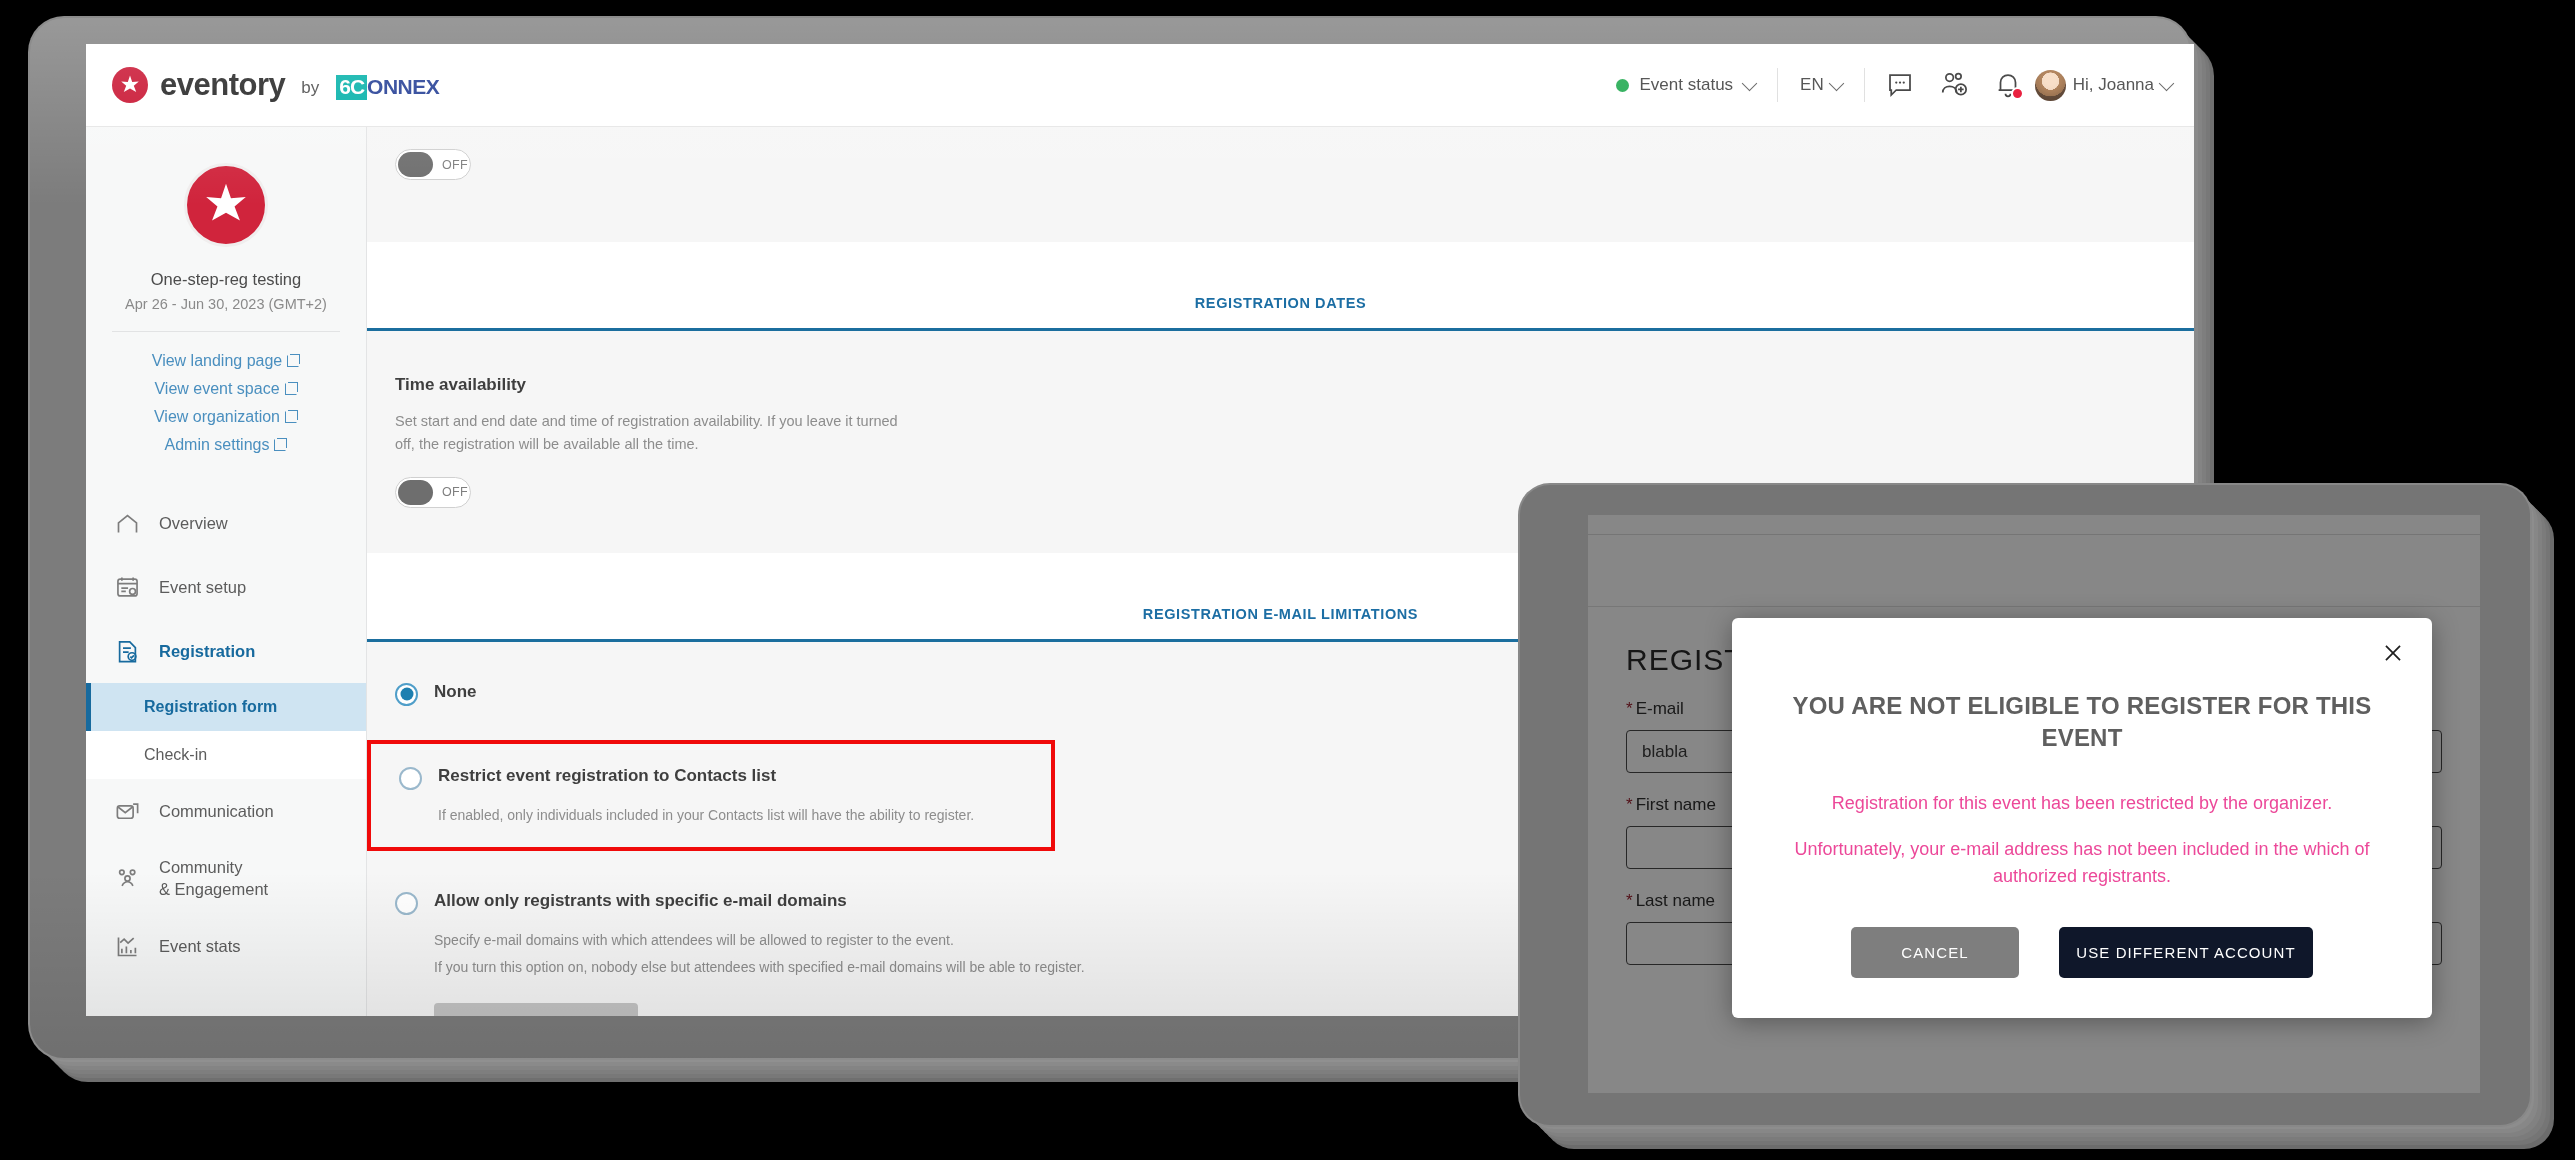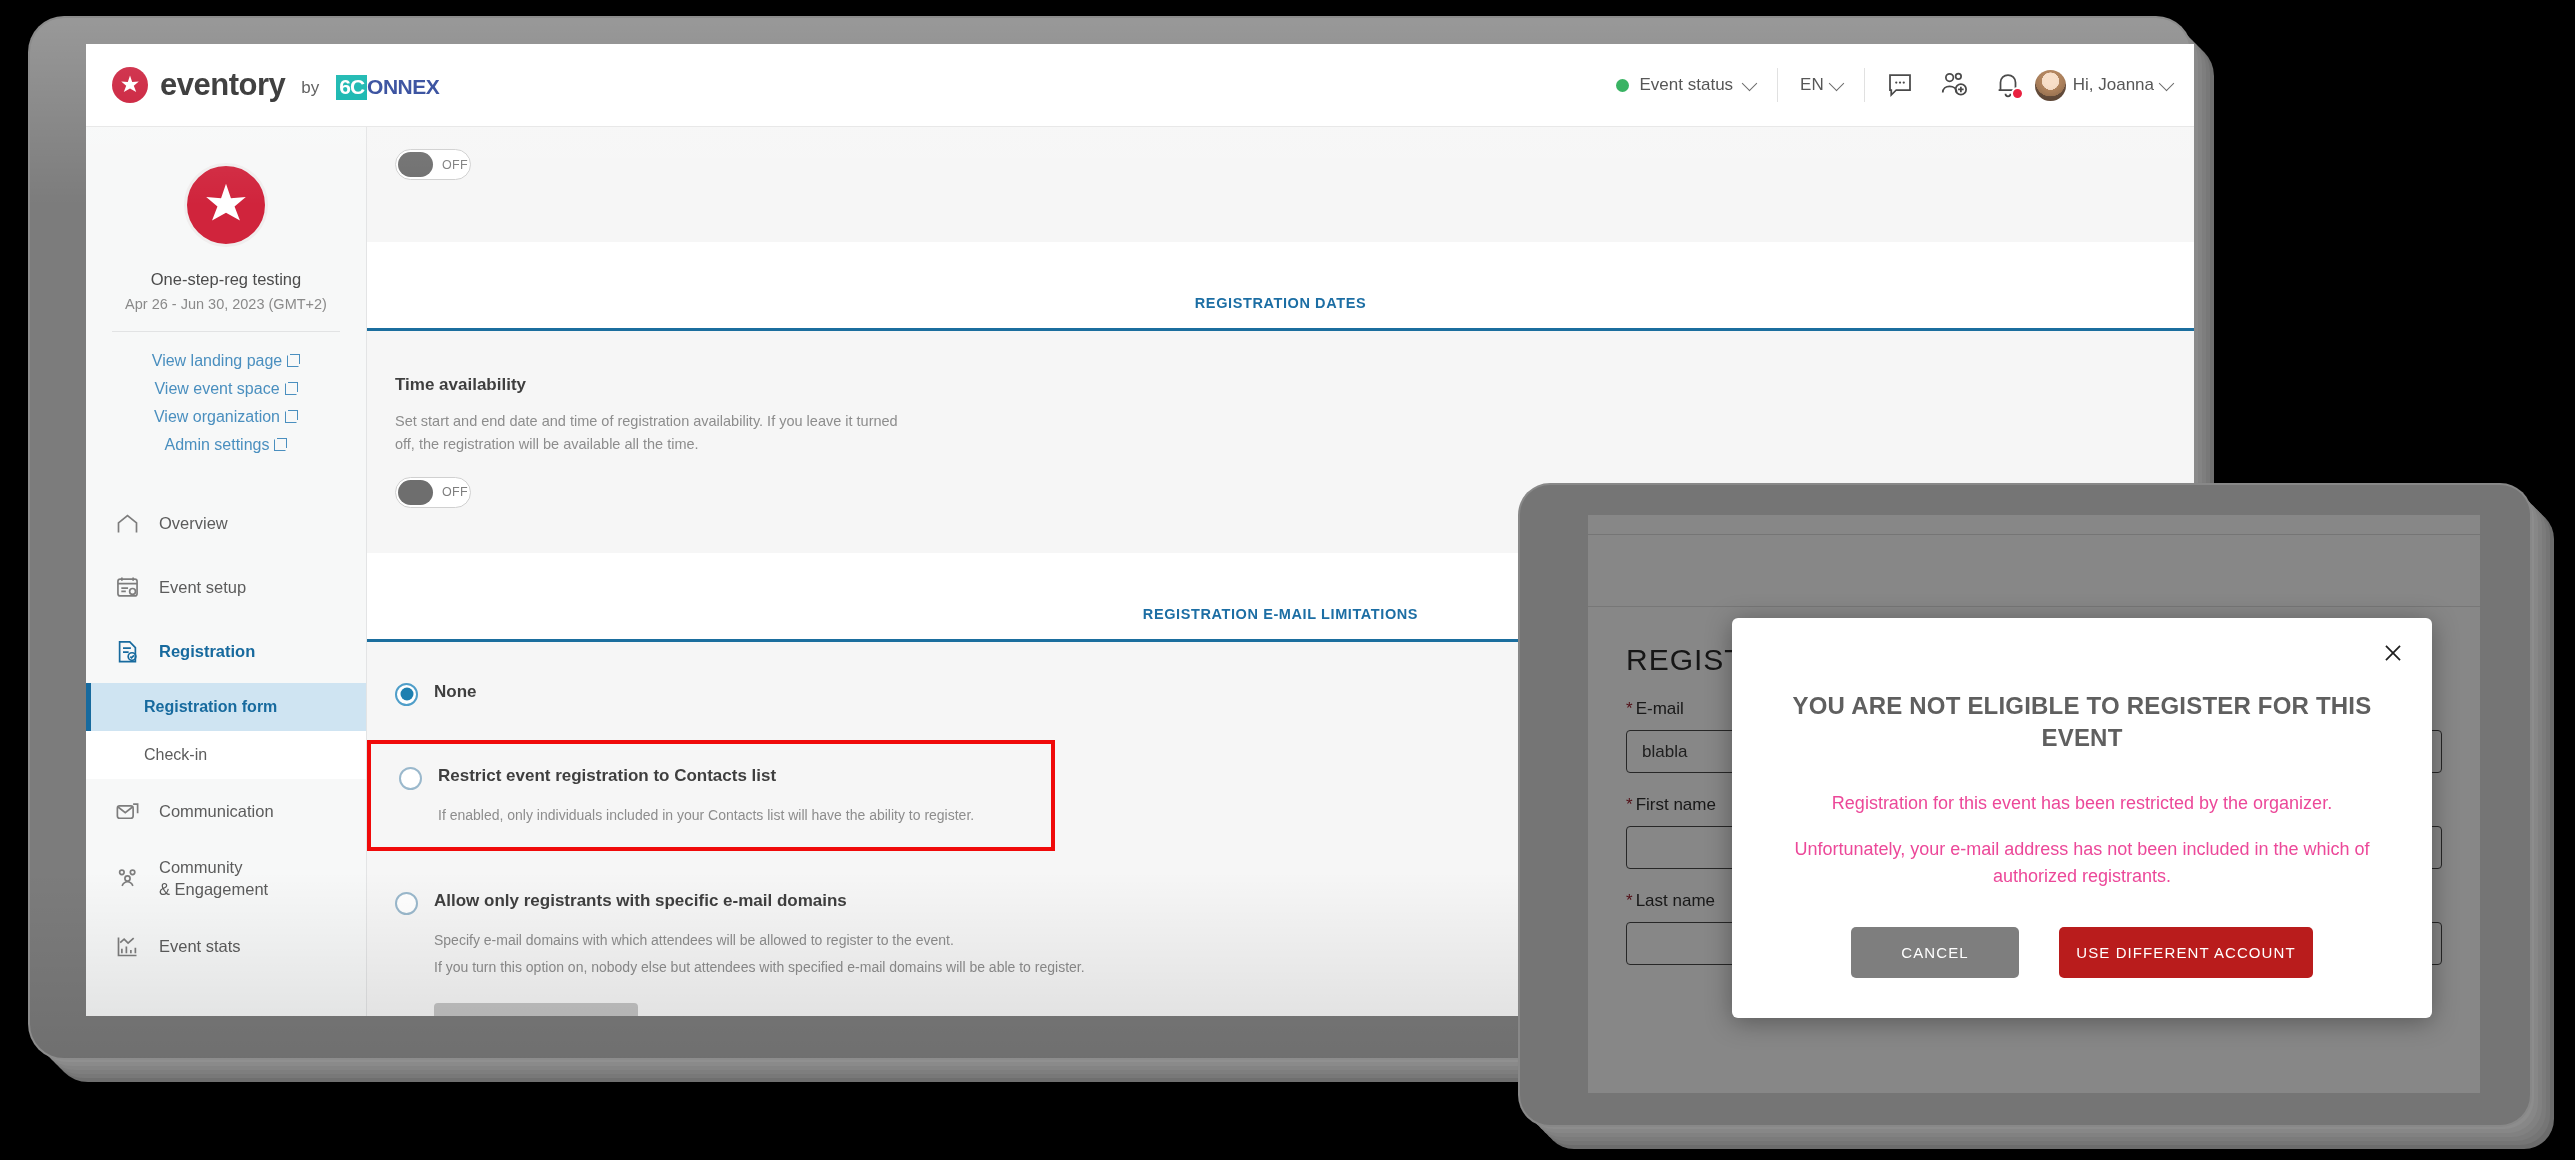--- a/index.html
+++ b/index.html
@@ -241,21 +241,21 @@
     color:#5f5f5f; line-height:1.34; letter-spacing:.2px;
   }
   .modal-body { text-align:center; margin-top:36px; font-size:18px; color:#ec4899; line-height:1.45; }
   .modal-body p + p { margin-top: 20px; }
   .modal-actions { display:flex; justify-content:center; gap:40px; margin-top:38px; }
   .btn {
     border:none; border-radius:5px; color:#fff; font-size:15px; letter-spacing:1.1px;
     padding: 17px 0; cursor:pointer; font-family:"Liberation Sans", sans-serif;
   }
   .btn-cancel { background:#7e7e7e; width:168px; }
-  .btn-primary { background:#b91c1c; width:254px; }
+  .btn-primary { background:#0f172a; width:254px; }
 </style>
 </head>
 <body>
 
 <div id="stage">
 
   <div class="device-back">
     <div class="screen-back">
 
       <div class="appbar">

